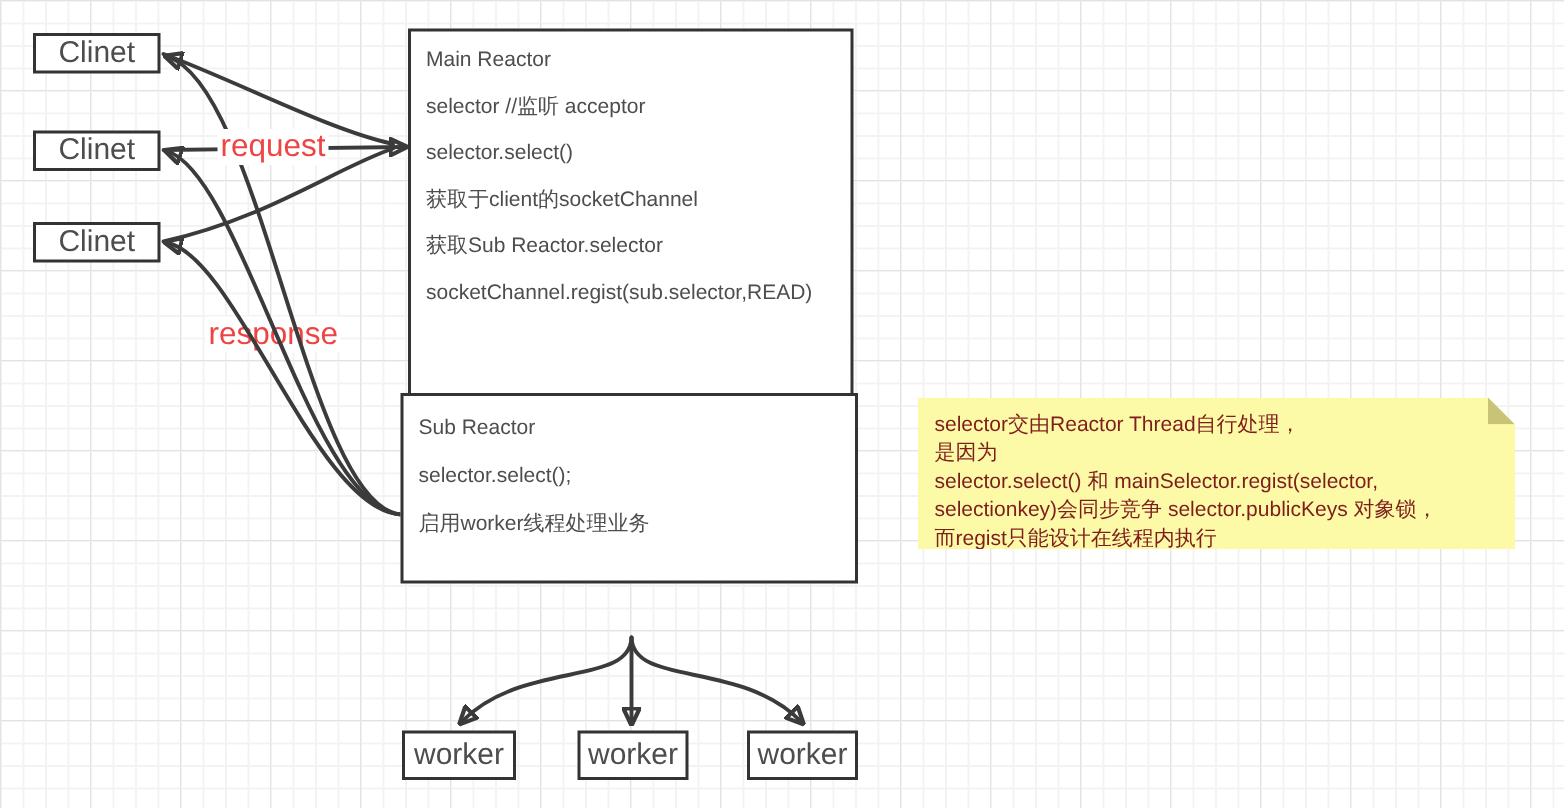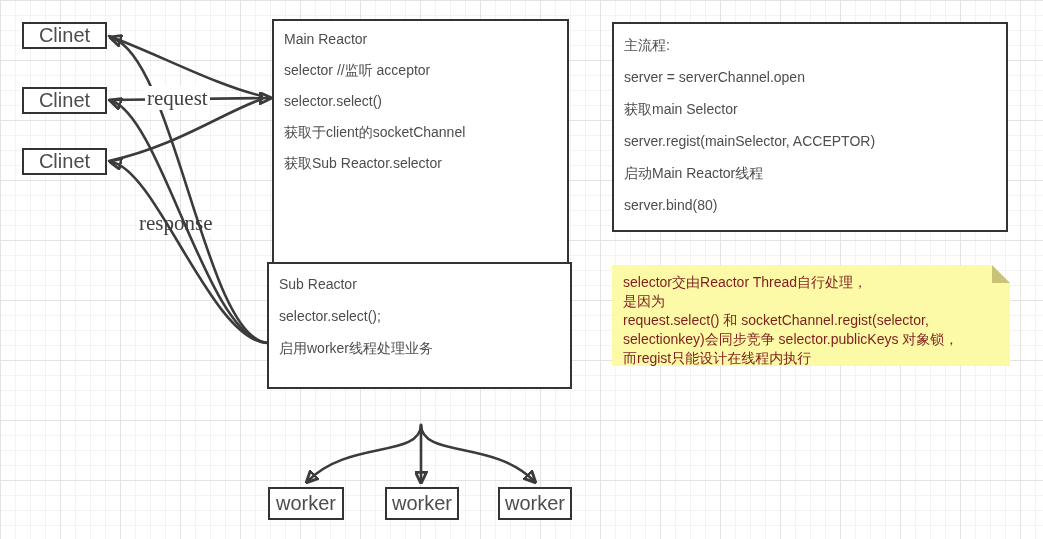--- a/index.html
+++ b/index.html
@@ -29,22 +29,22 @@
   #note-box{
     position:absolute;box-sizing:border-box;z-index:3;
     padding:8px 12px 0 11px;color:#7f1d1d;font-size:14px;line-height:19px;
     clip-path:polygon(0 0,calc(100% - 18px) 0,100% 18px,100% 100%,0 100%);
   }
   #note-fold{
     position:absolute;width:18px;height:18px;z-index:4;
     clip-path:polygon(0 0,100% 100%,0 100%);
   }
   .edge-label{
-    position:absolute;color:#404040;font-size:21px;line-height:24px;
-    background:#ffffff;padding:0 2px;white-space:nowrap;font-family:Liberation Serif, serif;
+    position:absolute;color:#ef4444;font-size:21px;line-height:24px;
+    background:#ffffff;padding:0 2px;white-space:nowrap;
   }
   #label-request{z-index:4;}
   #label-response{z-index:1;}
   #edges{position:absolute;left:0;top:0;z-index:2;}
   #edges path{fill:none;stroke:#3b3b3b;stroke-width:2.6;stroke-linecap:round;}
 </style>
 </head>
 <body>
 
 <div id="canvas">
@@ -84,41 +84,34 @@
   <div class="shape small-box" style="left:22px;top:148px;width:85px;height:27px;">
     <span>Clinet</span>
   </div>
 
   <div class="shape text-box" style="left:272px;top:19px;width:297px;height:269px;">
     <div class="ln">Main Reactor</div>
     <div class="ln">selector  //监听 acceptor</div>
     <div class="ln">selector.select()</div>
     <div class="ln">获取于client的socketChannel</div>
     <div class="ln">获取Sub Reactor.selector</div>
+    <div class="ln">socketChannel.regist(sub.selector,READ)</div>
   </div>
 
-  <div id="main-flow-box" class="shape text-box" style="left:612px;top:22px;width:396px;height:210px;padding-top:5px;">
-    <div class="ln">主流程:</div>
-    <div class="ln">server =  serverChannel.open</div>
-    <div class="ln">获取main Selector</div>
-    <div class="ln">server.regist(mainSelector, ACCEPTOR)</div>
-    <div class="ln">启动Main Reactor线程</div>
-    <div class="ln">server.bind(80)</div>
-  </div>
 
   <div id="sub-reactor-box" class="shape text-box" style="left:267px;top:262px;width:305px;height:127px;padding-top:4px;">
     <div class="ln">Sub Reactor</div>
     <div class="ln">selector.select();</div>
     <div class="ln">启用worker线程处理业务</div>
   </div>
 
   <div id="note-box" style="left:612px;top:265px;width:398px;height:101px;background:#fdfaa7;">
     <div>selector交由Reactor Thread自行处理，</div>
     <div>是因为</div>
-    <div>request.select() 和 socketChannel.regist(selector,</div>
+    <div>selector.select() 和 mainSelector.regist(selector,</div>
     <div>selectionkey)会同步竞争 selector.publicKeys 对象锁，</div>
     <div>而regist只能设计在线程内执行</div>
   </div>
   <div id="note-fold" style="left:992px;top:265px;background:#c9c377;"></div>
 
   <div class="shape small-box" style="left:268px;top:487px;width:76px;height:33px;">
     <span>worker</span>
   </div>
   <div class="shape small-box" style="left:385px;top:487px;width:74px;height:33px;">
     <span>worker</span>

